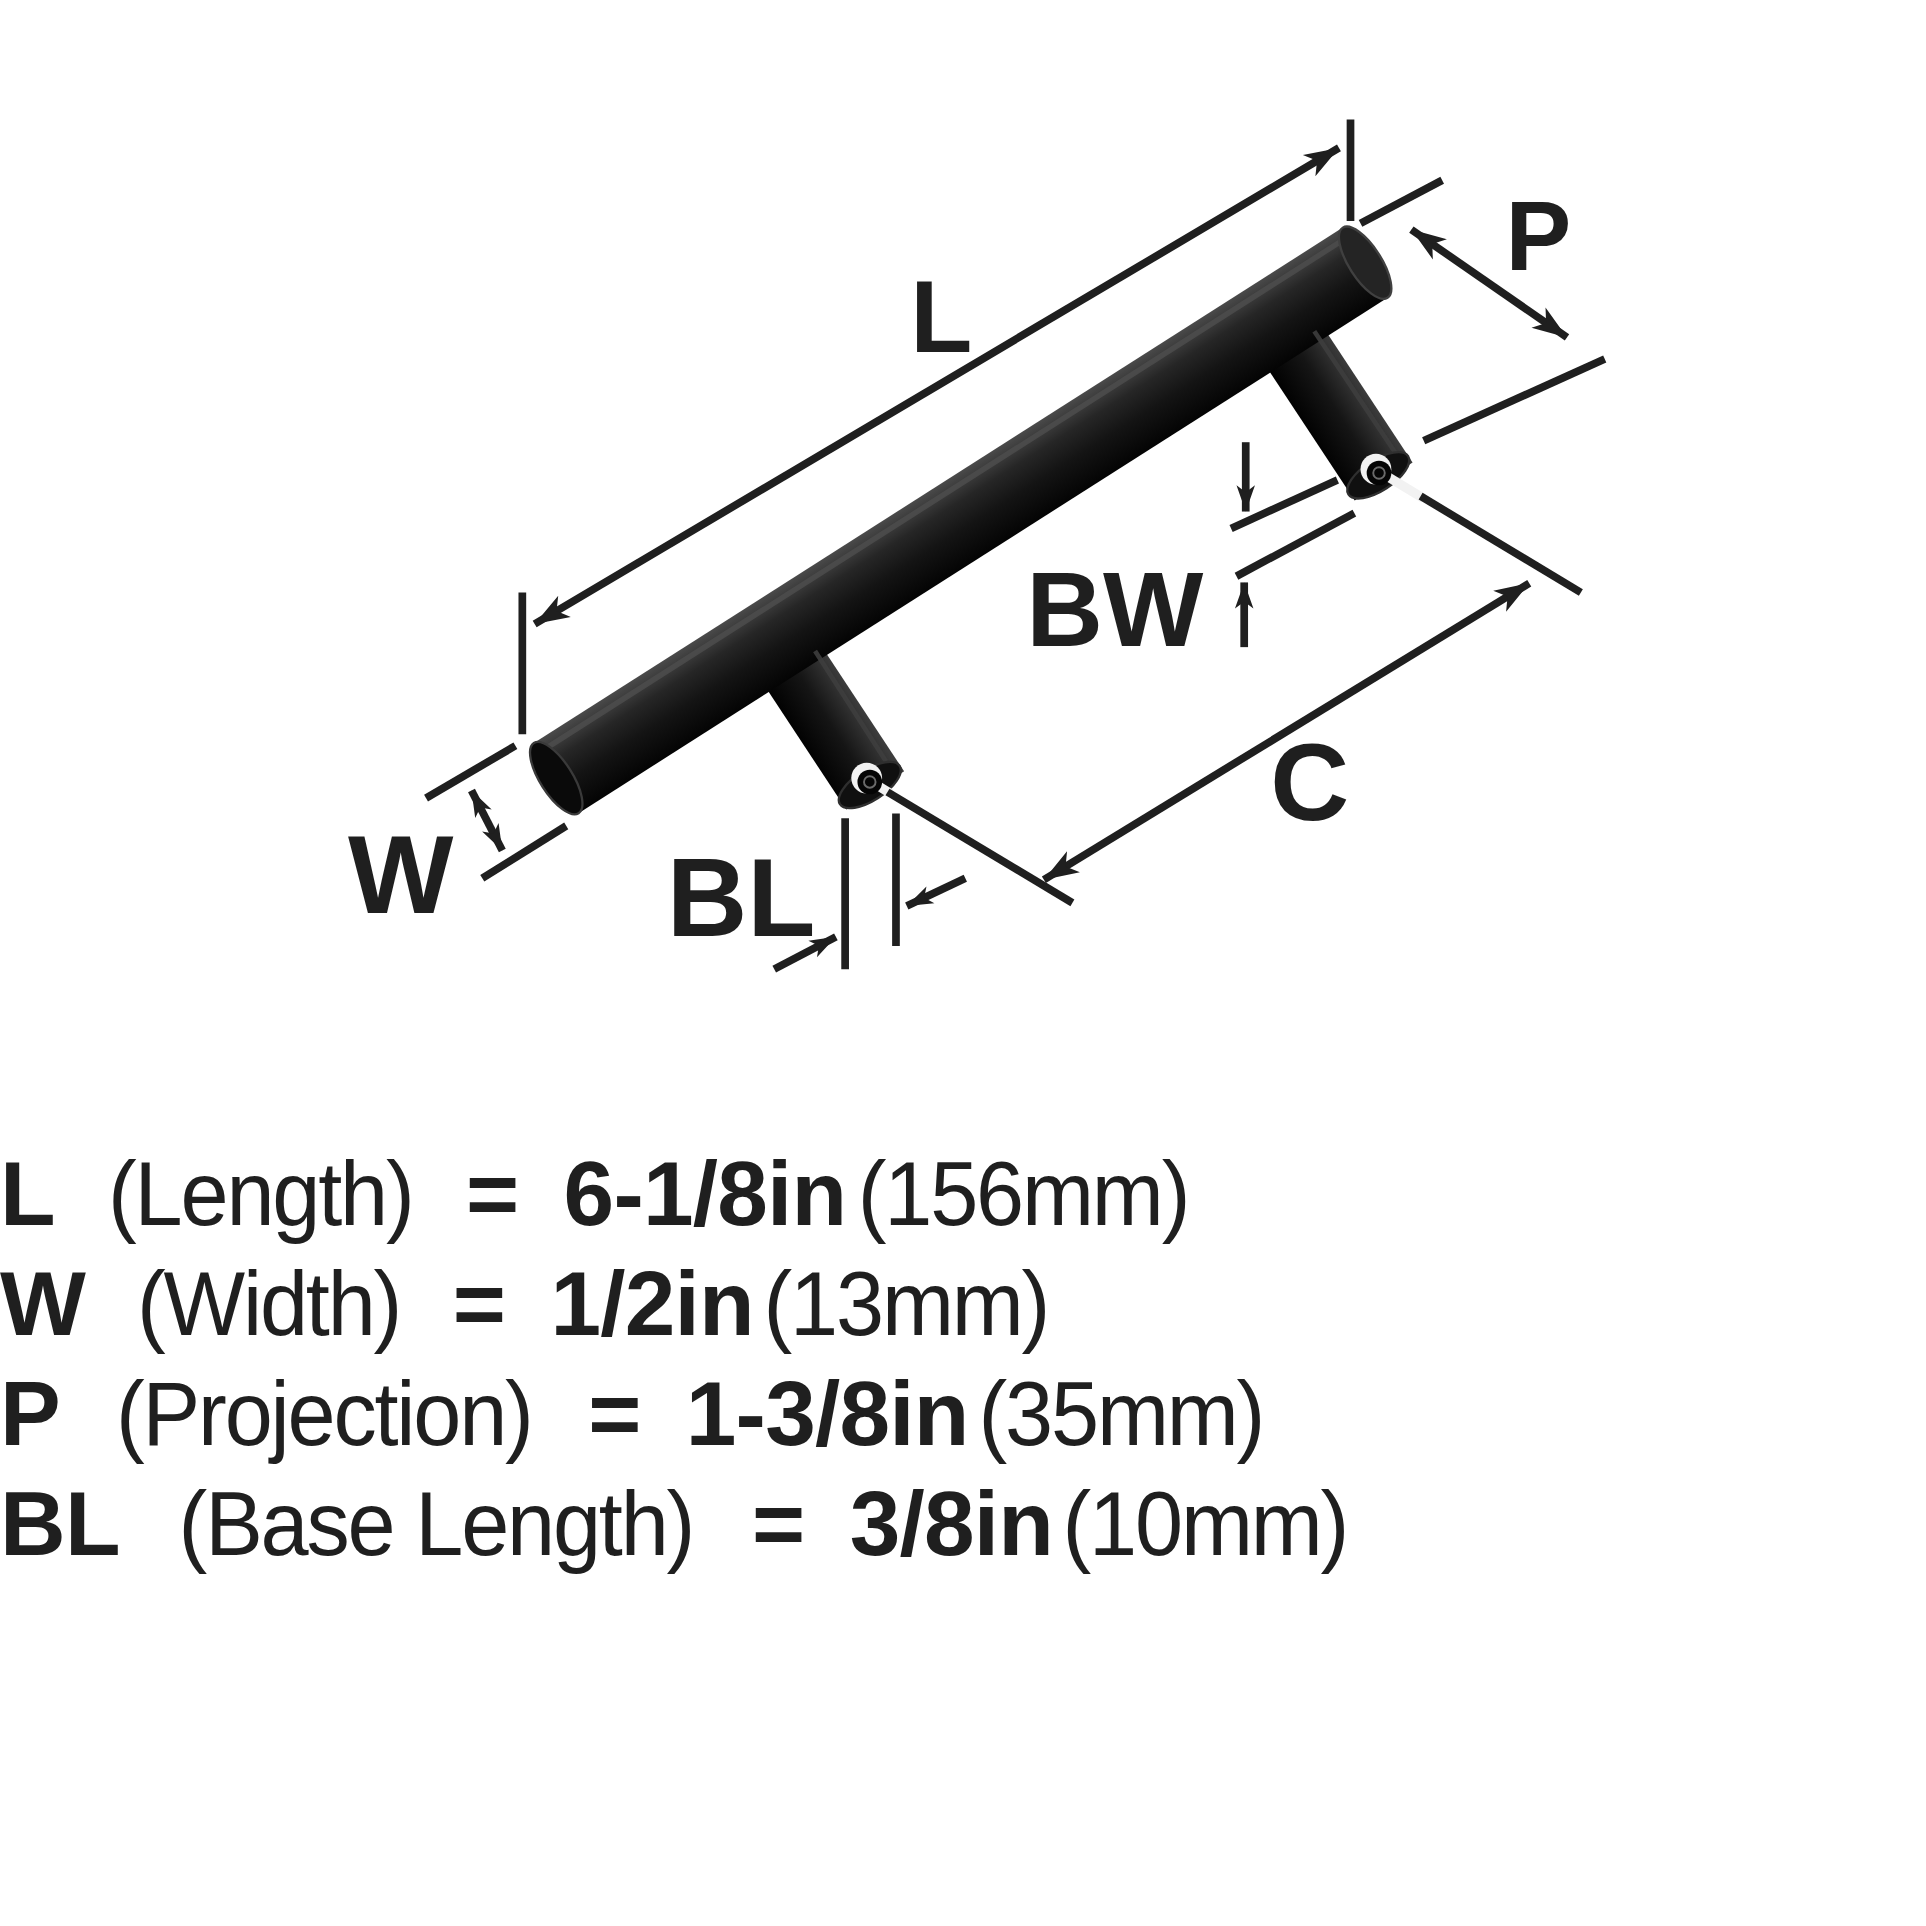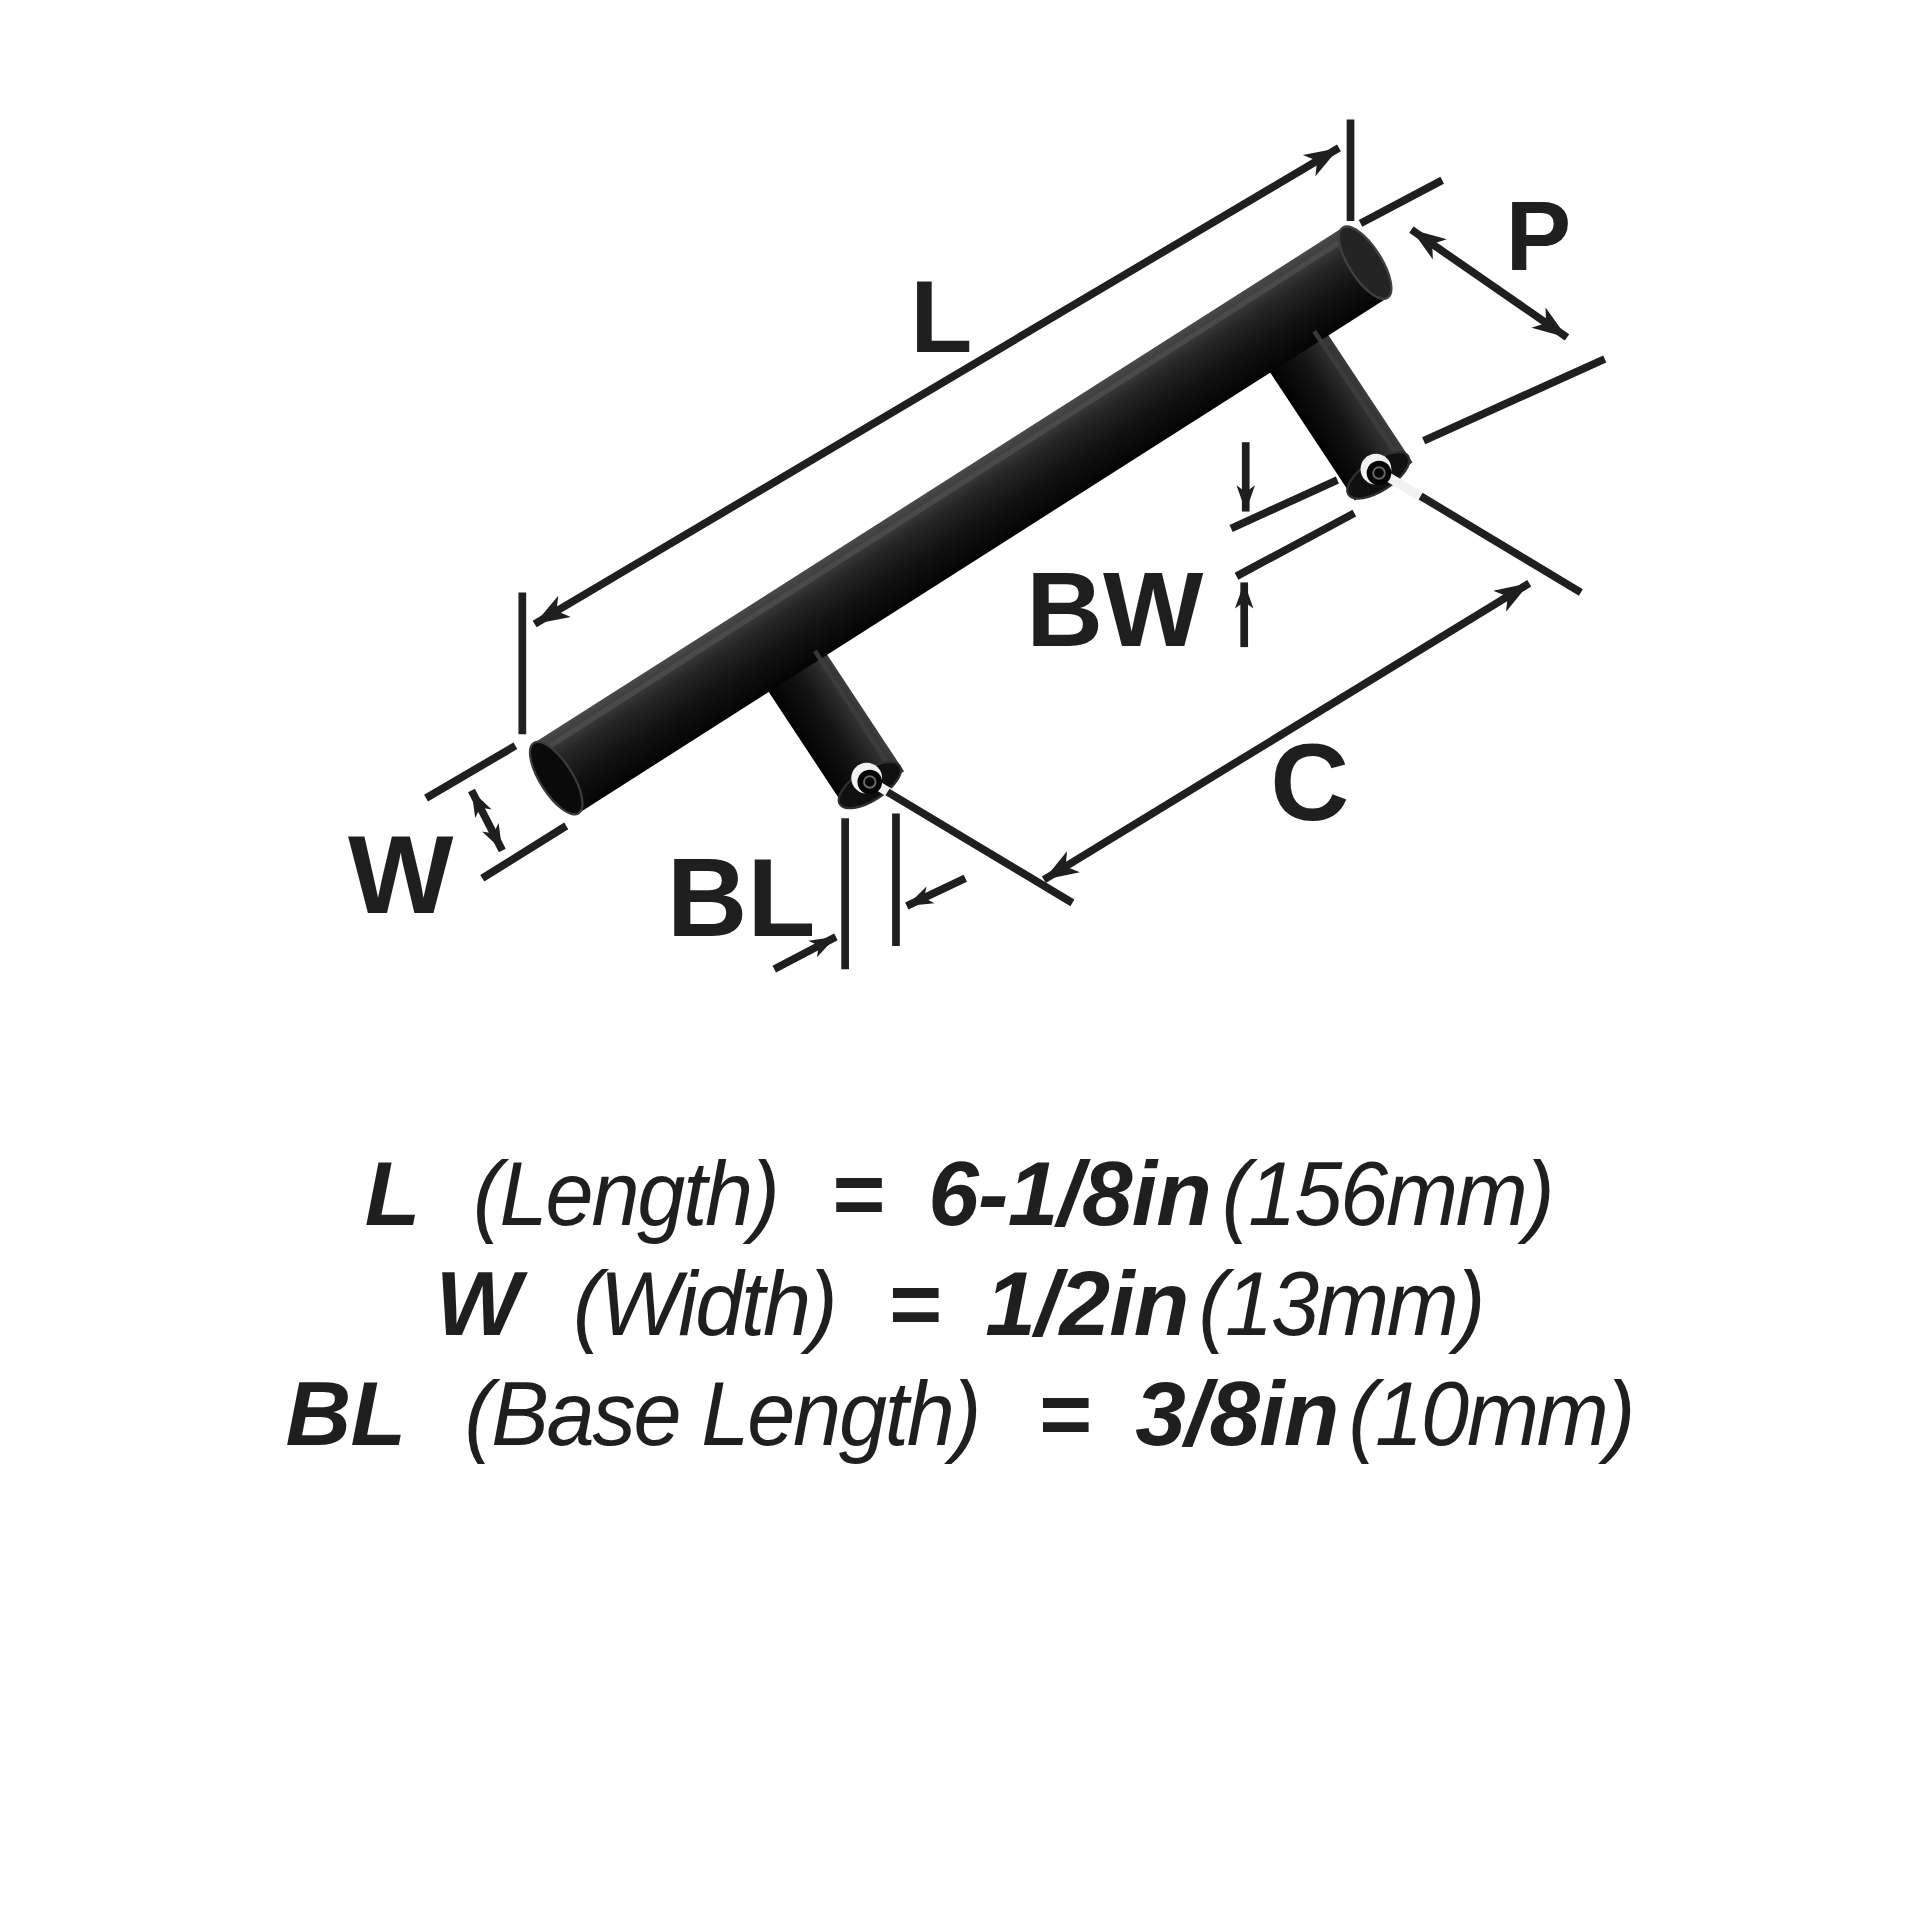--- a/index.html
+++ b/index.html
@@ -13,23 +13,21 @@
   #drawing{position:absolute;left:0;top:0;width:1926px;height:1926px;}
   .dim-label{
     font-family:"Liberation Sans", sans-serif;
     font-weight:700;
     fill:#1f1f1f;
   }
   #specs{
     position:absolute;
     left:0;top:1139px;
     width:1926px;
-    text-align:center;
     color:#1f1f1f;
-    font-style:italic;
   }
   .spec-line{
     height:110px;
     line-height:110px;
     font-size:91px;
     white-space:nowrap;
   }
   .seg{display:inline-block;vertical-align:baseline;}
   .seg + .seg{margin-left:20px;}
   .seg.tight{margin-left:2.3px;}
@@ -150,20 +148,26 @@
       <span class="seg bold">=</span>
       <span class="seg bold">6-1/8in</span><span class="seg light tight">(156mm)</span>
     </div>
     <div class="spec-line">
       <span class="seg bold">W</span>
       <span class="seg light">(Width)</span>
       <span class="seg bold">=</span>
       <span class="seg bold">1/2in</span><span class="seg light tight">(13mm)</span>
     </div>
     <div class="spec-line">
+      <span class="seg bold">P</span>
+      <span class="seg light">(Projection)</span>
+      <span class="seg bold">=</span>
+      <span class="seg bold">1-3/8in</span><span class="seg light tight">(35mm)</span>
+    </div>
+    <div class="spec-line">
       <span class="seg bold">BL</span>
       <span class="seg light">(Base Length)</span>
       <span class="seg bold">=</span>
       <span class="seg bold">3/8in</span><span class="seg light tight">(10mm)</span>
     </div>
   </div>
 
 </div>
 
 

